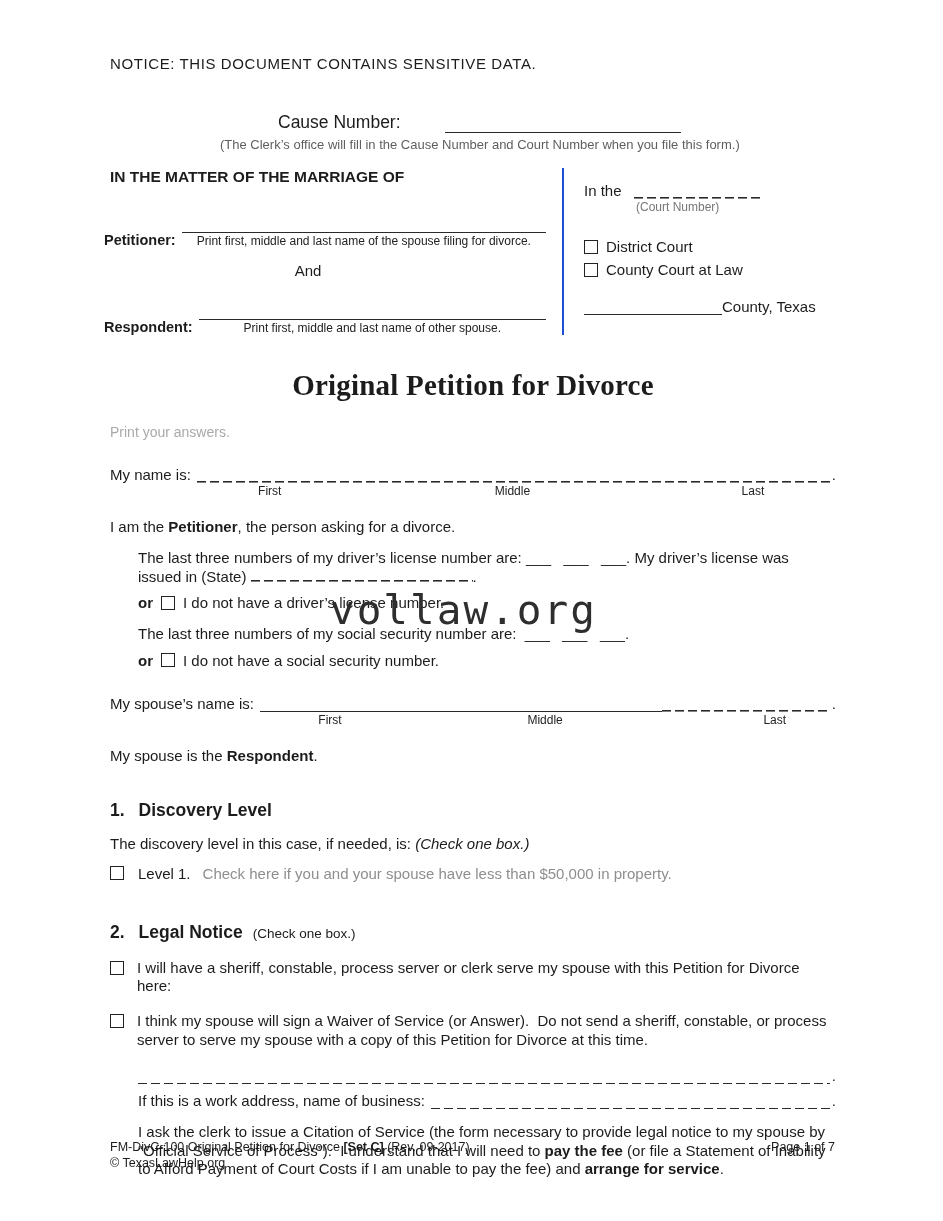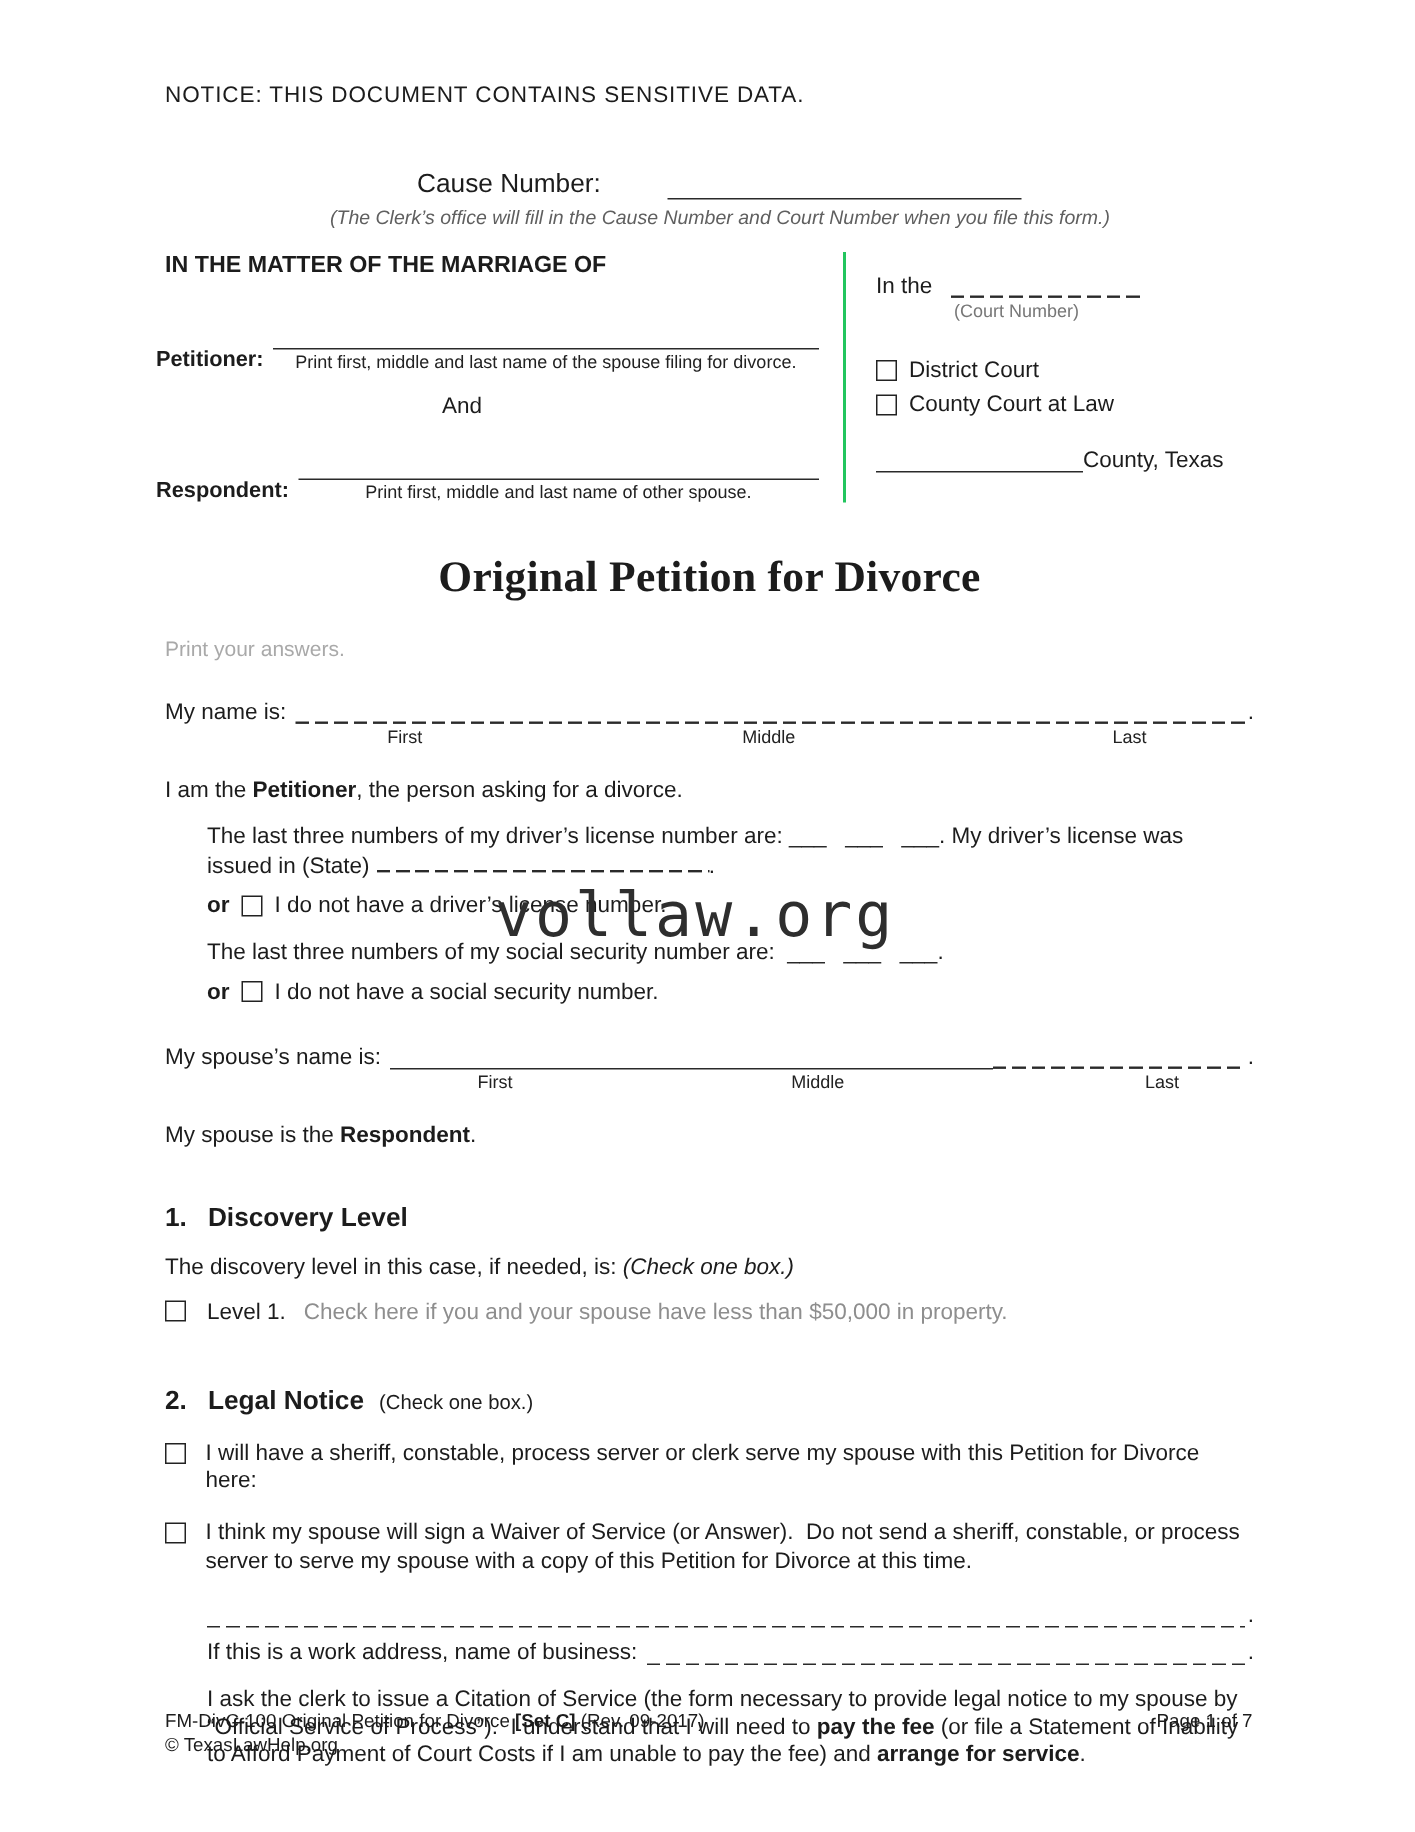--- a/index.html
+++ b/index.html
@@ -13,26 +13,26 @@
     overflow:hidden;
   }
   .content{position:absolute;left:110px;top:0;width:726px;}
 
   .notice{margin-top:55px;font-size:15px;letter-spacing:.6px;}
 
   
   .cause-row{margin-top:40px;margin-left:168px;display:flex;align-items:flex-end;}
   .cause-label{font-size:17.5px;}
   .cause-line{display:inline-block;width:236px;border-bottom:1.5px solid #2a2a2a;height:18px;margin-left:44px;}
-  .clerk-note{margin-top:4px;margin-left:110px;font-style:italic;color:#5f5f5f;font-size:13px;}
+  .clerk-note{margin-top:4px;margin-left:110px;color:#5f5f5f;font-size:13px;}
 
   
   .header-cols{display:flex;margin-top:16px;min-height:160px;}
   .col-left{width:452px;padding-right:16px;box-sizing:border-box;}
-  .col-right{border-left:2px solid #22c55e;padding-left:20px;flex:1;box-sizing:border-box;}
+  .col-right{border-left:2px solid #1d4ed8;padding-left:20px;flex:1;box-sizing:border-box;}
   .matter-heading{font-weight:bold;font-size:15.5px;}
   .party-row{display:flex;align-items:flex-end;margin-top:30px;}
   .party-row.resp{margin-top:24px;}
   .party-label{font-weight:bold;font-size:14.5px;margin-left:-6px;white-space:nowrap;}
   .party-line-wrap{flex:1;margin-left:6px;}
   .party-line{border-bottom:1.5px solid #2a2a2a;height:16px;}
   .party-hint{font-size:12px;text-align:center;margin-top:1px;color:#222;}
   .and-label{text-align:center;margin-top:14px;margin-left:-40px;font-size:15px;}
 
   .inthe-row{margin-top:14px;display:flex;align-items:flex-end;}

